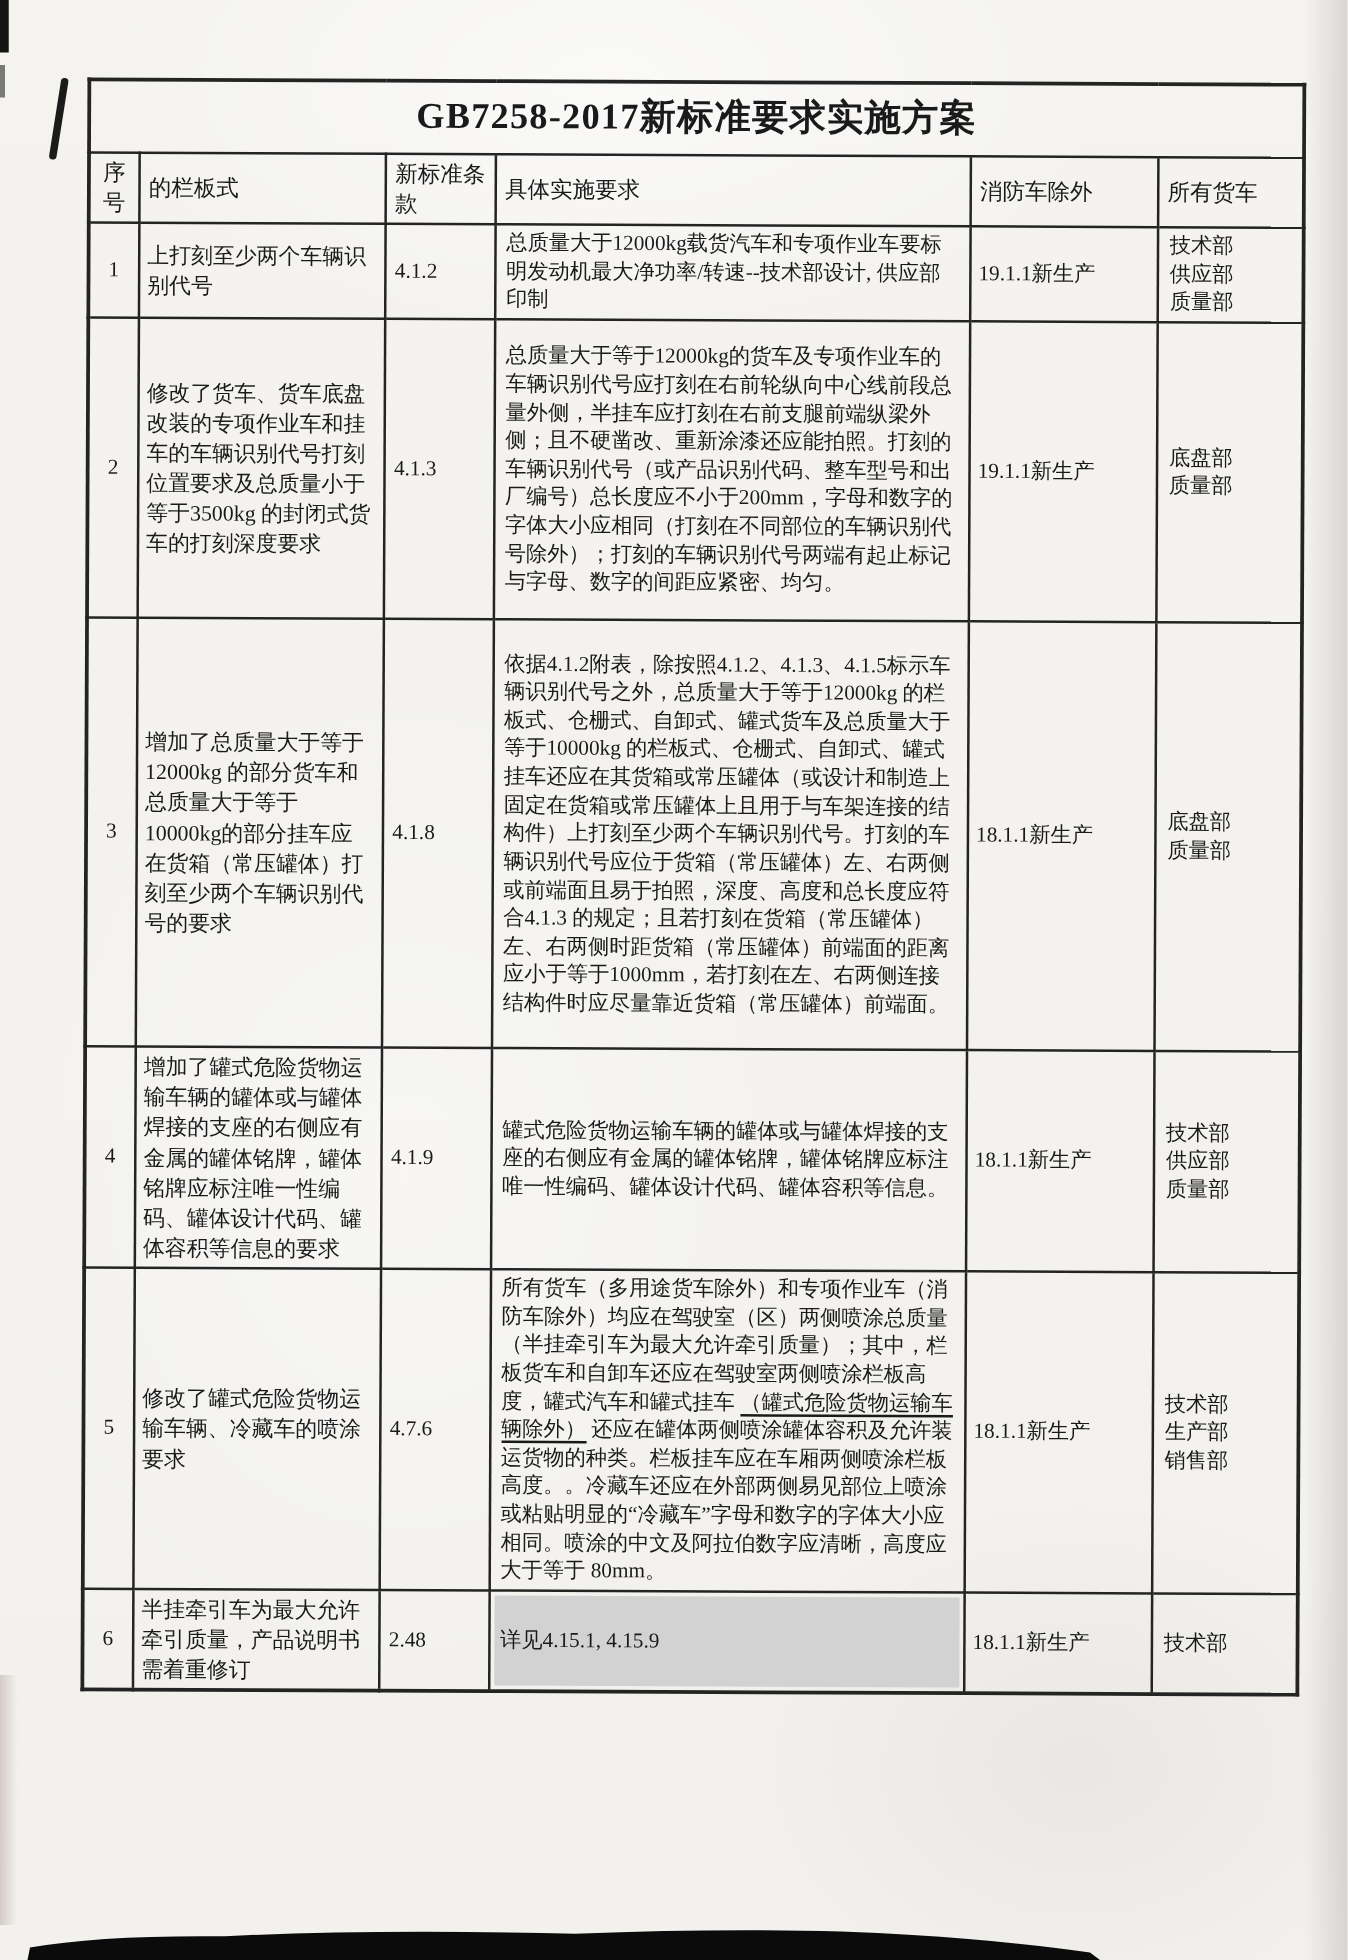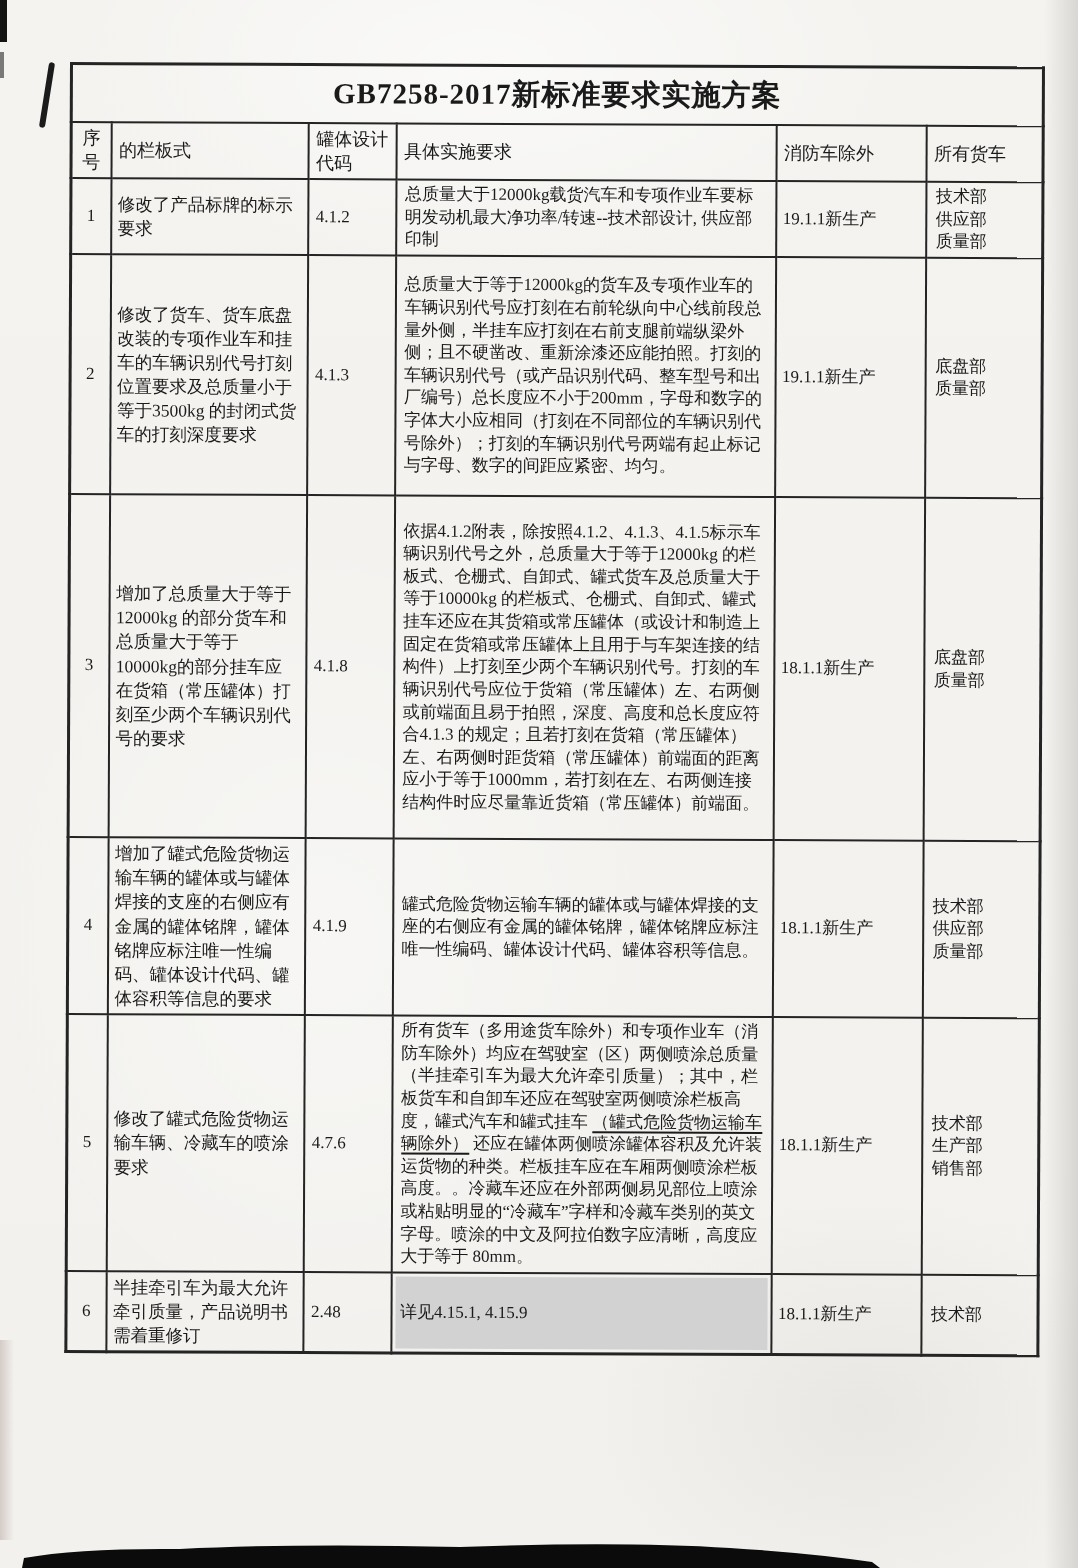--- a/index.html
+++ b/index.html
@@ -84,29 +84,29 @@
       <col style="width:150px">
       <col style="width:117px">
   </colgroup>
   <tbody>
       <tr style="height:58px">
     <td class="title-cell" colspan="6">GB7258-2017新标准要求实施方案</td>
   </tr>
   <tr class="hdr" style="height:56px">
     <td class="c-no">序号</td>
     <td>的栏板式</td>
-    <td>罐体设计代码</td>
+    <td>新标准条款</td>
     <td>具体实施要求</td>
     <td>消防车除外</td>
     <td>所有货车</td>
   </tr>
 
   <tr style="height:76px">
     <td class="c-no">1</td>
-    <td class="c-req">修改了产品标牌的标示要求</td>
+    <td class="c-req">上打刻至少两个车辆识别代号</td>
     <td class="c-clause">4.1.2</td>
     <td class="c-impl">总质量大于12000kg载货汽车和专项作业车要标明发动机最大净功率/转速--技术部设计, 供应部印制</td>
     <td class="c-time">19.1.1新生产</td>
     <td class="c-dept">技术部
 供应部
 质量部</td>
   </tr>
 
   <tr style="height:240px">
     <td class="c-no">2</td>
@@ -136,21 +136,21 @@
     <td class="c-time">18.1.1新生产</td>
     <td class="c-dept">技术部
 供应部
 质量部</td>
   </tr>
 
   <tr style="height:251px">
     <td class="c-no">5</td>
     <td class="c-req">修改了罐式危险货物运输车辆、冷藏车的喷涂要求</td>
     <td class="c-clause">4.7.6</td>
-    <td class="c-impl"><span>所有货车（多用途货车除外）和专项作业车（消防车除外）均应在驾驶室（区）两侧喷涂总质量（半挂牵引车为最大允许牵引质量）；其中，栏板货车和自卸车还应在驾驶室两侧喷涂栏板高度，罐式汽车和罐式挂车 </span><span class="u">（罐式危险货物运输车辆除外）</span><span> 还应在罐体两侧喷涂罐体容积及允许装运货物的种类。栏板挂车应在车厢两侧喷涂栏板高度。。冷藏车还应在外部两侧易见部位上喷涂或粘贴明显的“冷藏车”字样和冷藏车类别的英文字母。喷涂的中文及阿拉伯数字应清晰，高度应大于等于 80mm。</span></td>
+    <td class="c-impl"><span>所有货车（多用途货车除外）和专项作业车（消防车除外）均应在驾驶室（区）两侧喷涂总质量（半挂牵引车为最大允许牵引质量）；其中，栏板货车和自卸车还应在驾驶室两侧喷涂栏板高度，罐式汽车和罐式挂车 </span><span class="u">（罐式危险货物运输车辆除外）</span><span> 还应在罐体两侧喷涂罐体容积及允许装运货物的种类。栏板挂车应在车厢两侧喷涂栏板高度。。冷藏车还应在外部两侧易见部位上喷涂或粘贴明显的“冷藏车”字母和数字的字体大小应相同。喷涂的中文及阿拉伯数字应清晰，高度应大于等于 80mm。</span></td>
     <td class="c-time">18.1.1新生产</td>
     <td class="c-dept">技术部
 生产部
 销售部</td>
   </tr>
 
   <tr style="height:77px">
     <td class="c-no">6</td>
     <td class="c-req">半挂牵引车为最大允许牵引质量，产品说明书需着重修订</td>
     <td class="c-clause">2.48</td>

